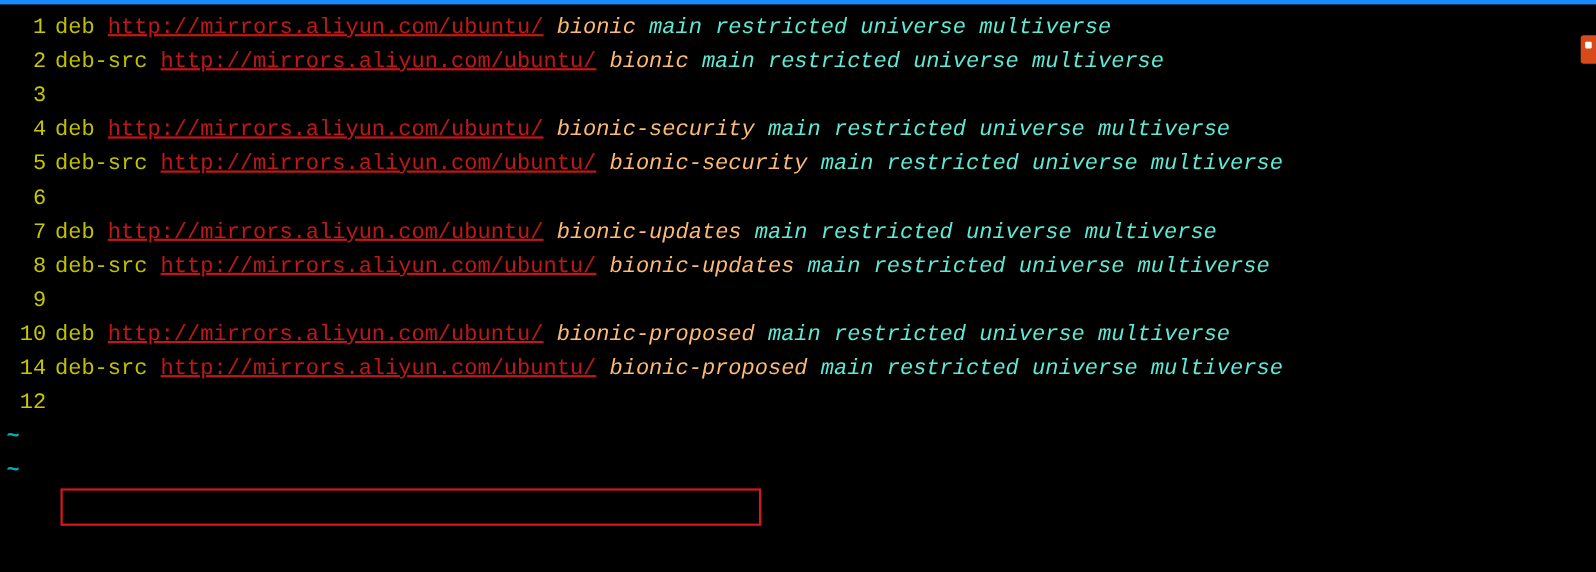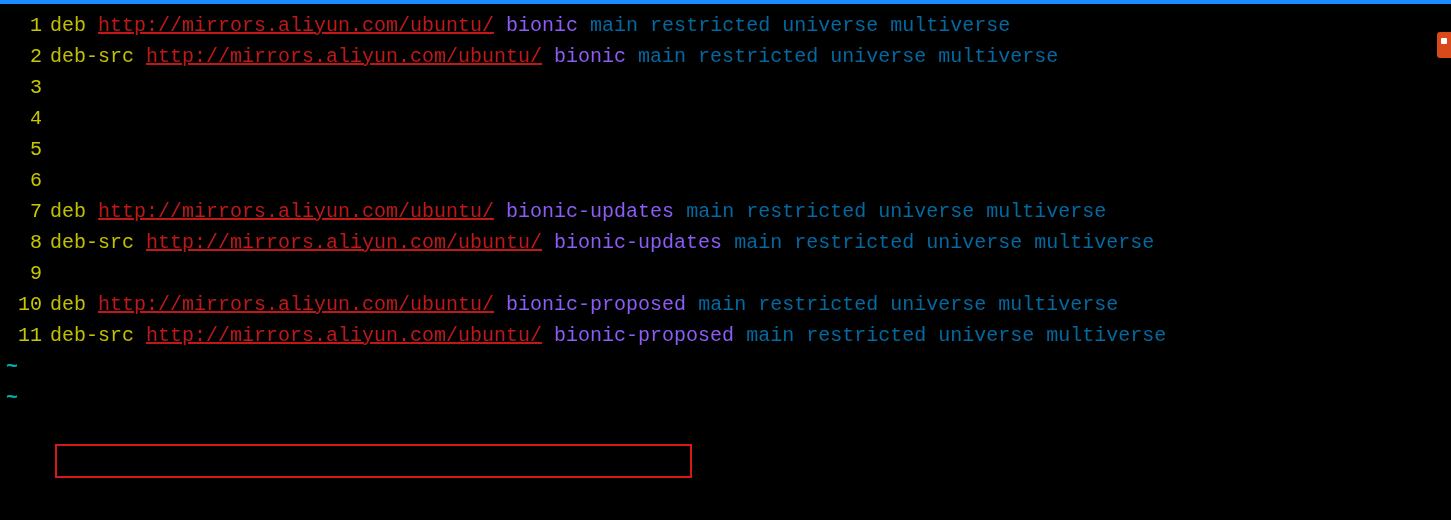--- a/index.html
+++ b/index.html
@@ -26,22 +26,22 @@
   }
   .lineno {
     color: #c8c800;
     width: 50px;
     text-align: right;
     padding-right: 8px;
     flex-shrink: 0;
   }
   .t-yellow { color: #c0c000; margin-top: 40px; }
   .t-red-u  { color: #c01818; text-decoration: underline; margin-top: 44px; }
-  .t-green  { color: #8b5cf6; }
-  .t-white  { color: #0369a1; }
+  .t-green  { color: #fdba74; font-style: italic; }
+  .t-white  { color: #5eead4; font-style: italic; }
   .tilde {
     color: #00b0b0;
     padding-left: 6px;
     height: 31px;
     line-height: 31px;
     font-weight: bold;
   }
   .highlight-box {
     position: absolute;
     border: 2px solid #d81818;
@@ -75,26 +75,27 @@
     border-radius:1px;
   }
 </style>
 </head>
 <body>
 
 <div class="editor" id="editor">
     <div class="line"><span class="lineno">1</span><span><span class="t-yellow">deb </span><span class="t-red-u">http://mirrors.aliyun.com/ubuntu/</span><span class="t-green"> bionic </span><span class="t-white">main restricted universe multiverse</span></span></div>
     <div class="line"><span class="lineno">2</span><span><span class="t-yellow">deb-src </span><span class="t-red-u">http://mirrors.aliyun.com/ubuntu/</span><span class="t-green"> bionic </span><span class="t-white">main restricted universe multiverse</span></span></div>
     <div class="line"><span class="lineno">3</span><span></span></div>
-    <div class="line"><span class="lineno">4</span></div>
-    <div class="line"><span class="lineno">5</span></div>
+    <div class="line"><span class="lineno">4</span><span><span class="t-yellow">deb </span><span class="t-red-u">http://mirrors.aliyun.com/ubuntu/</span><span class="t-green"> bionic-security </span><span class="t-white">main restricted universe multiverse</span></span></div>
+    <div class="line"><span class="lineno">5</span><span><span class="t-yellow">deb-src </span><span class="t-red-u">http://mirrors.aliyun.com/ubuntu/</span><span class="t-green"> bionic-security </span><span class="t-white">main restricted universe multiverse</span></span></div>
     <div class="line"><span class="lineno">6</span><span></span></div>
     <div class="line"><span class="lineno">7</span><span><span class="t-yellow">deb </span><span class="t-red-u">http://mirrors.aliyun.com/ubuntu/</span><span class="t-green"> bionic-updates </span><span class="t-white">main restricted universe multiverse</span></span></div>
     <div class="line"><span class="lineno">8</span><span><span class="t-yellow">deb-src </span><span class="t-red-u">http://mirrors.aliyun.com/ubuntu/</span><span class="t-green"> bionic-updates </span><span class="t-white">main restricted universe multiverse</span></span></div>
     <div class="line"><span class="lineno">9</span><span></span></div>
     <div class="line"><span class="lineno">10</span><span><span class="t-yellow">deb </span><span class="t-red-u">http://mirrors.aliyun.com/ubuntu/</span><span class="t-green"> bionic-proposed </span><span class="t-white">main restricted universe multiverse</span></span></div>
-    <div class="line"><span class="lineno">11</span><span><span class="t-yellow">deb-src </span><span class="t-red-u">http://mirrors.aliyun.com/ubuntu/</span><span class="t-green"> bionic-proposed </span><span class="t-white">main restricted universe multiverse</span></span></div>
+    <div class="line"><span class="lineno">14</span><span><span class="t-yellow">deb-src </span><span class="t-red-u">http://mirrors.aliyun.com/ubuntu/</span><span class="t-green"> bionic-proposed </span><span class="t-white">main restricted universe multiverse</span></span></div>
+    <div class="line"><span class="lineno">12</span><span></span></div>
     <div class="tilde">~</div>
     <div class="tilde">~</div>
   </div>
 
 <div class="highlight-box"></div>
 <div class="badge"></div>
 
 </body></html>

